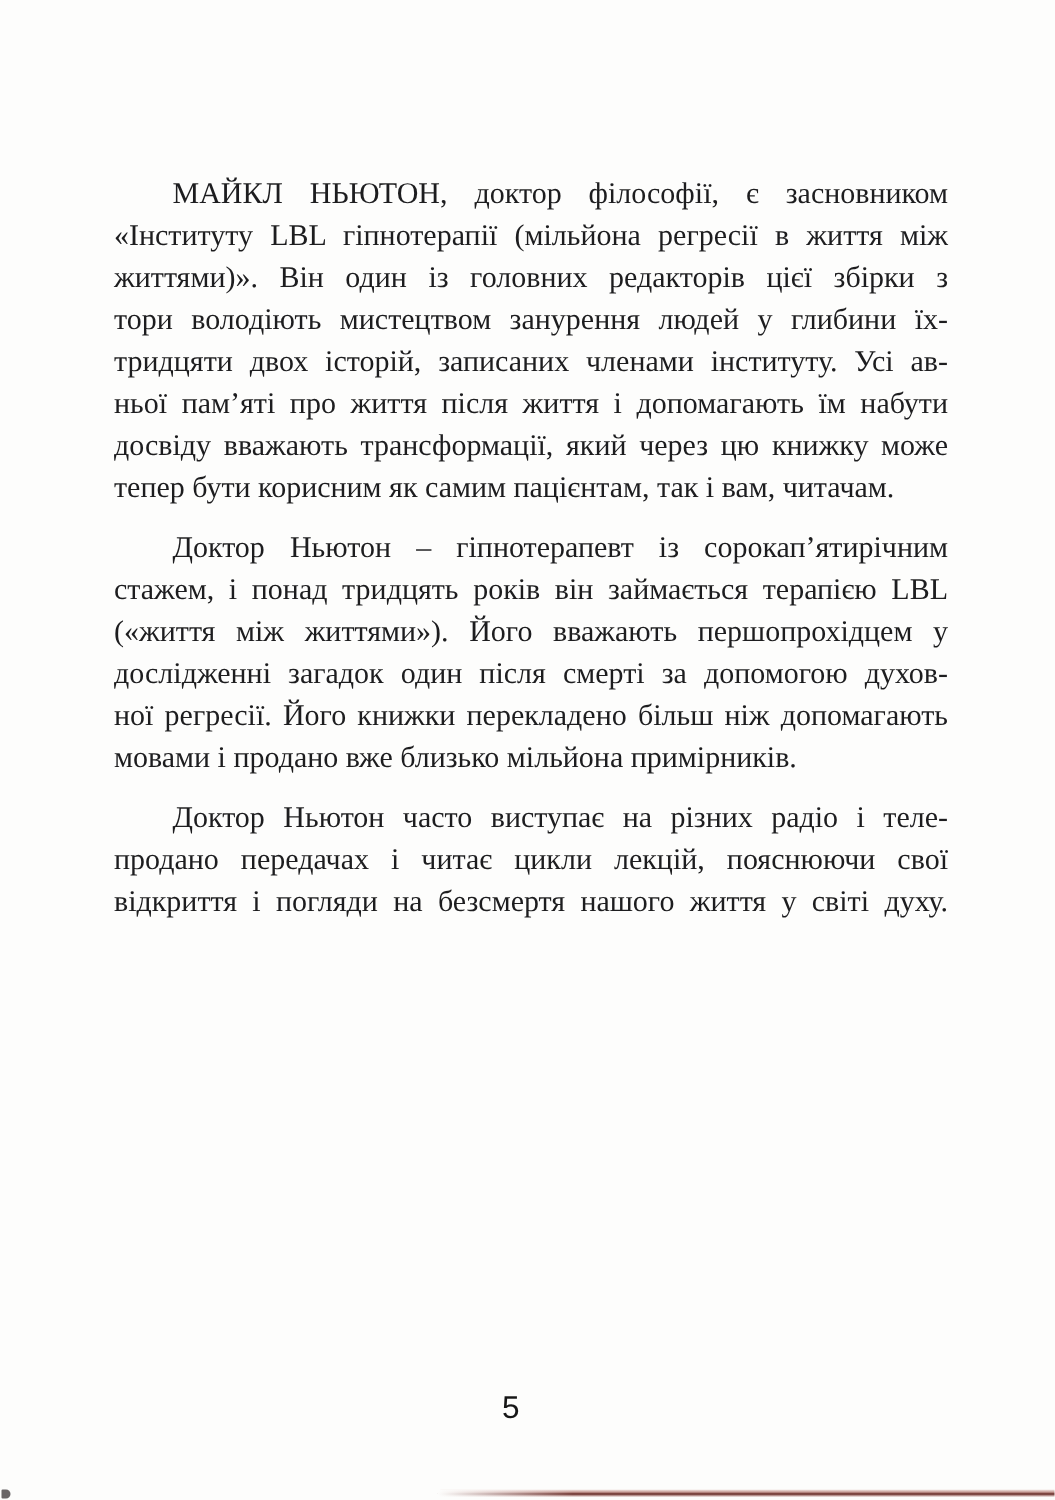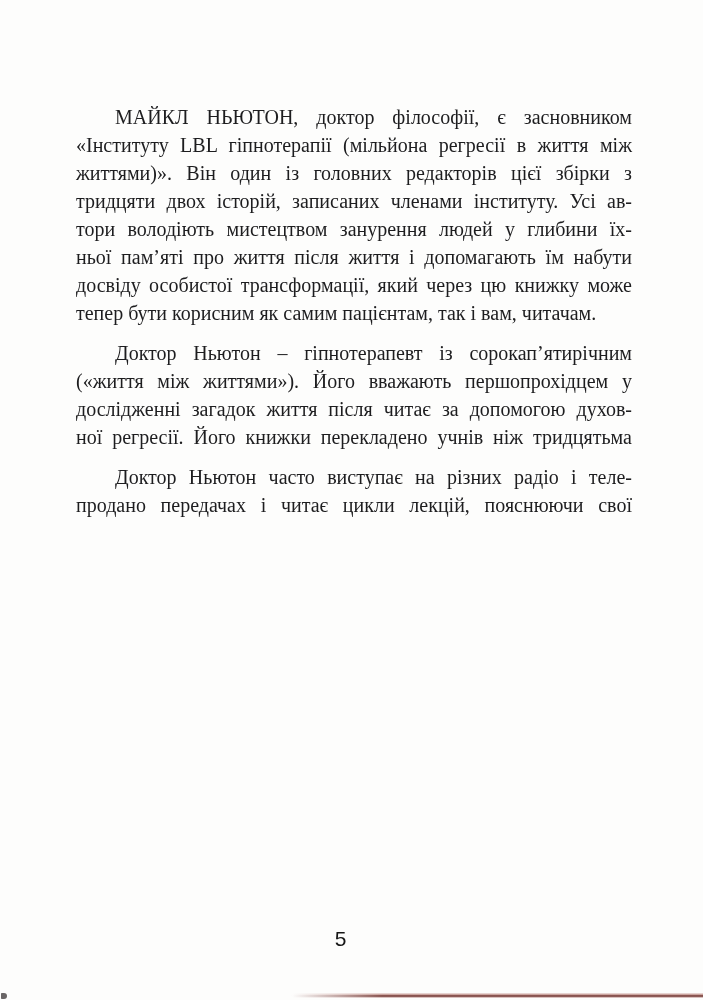--- a/index.html
+++ b/index.html
@@ -21,21 +21,21 @@
   .text-block {
     position: absolute;
     left: 76px;
     top: 103px;
     width: 556px;
     color: #1d1d1f;
     font-size: 20px;
     line-height: 28px;
   }
   .para {
-    margin: 0 0 12px 0;
+    margin: 12px 0 12px 0;
   }
   .line {
     text-align: justify;
     text-align-last: justify;
     white-space: normal;
   }
   .line.first {
     text-indent: 39px;
   }
   .line.lastline {
@@ -89,37 +89,40 @@
 <body>
 
 <div class="page">
 
   <div class="text-block">
 
     <div class="para">
       <div class="line first">МАЙКЛ НЬЮТОН, доктор філософії, є засновником</div>
       <div class="line">«Інституту LBL гіпнотерапії (мільйона регресії в життя між</div>
       <div class="line">життями)». Він один із головних редакторів цієї збірки з</div>
+      <div class="line">тори володіють мистецтвом занурення людей у глибини їх-</div>
       <div class="line">тридцяти двох історій, записаних членами інституту. Усі ав-</div>
-      <div class="line">тори володіють мистецтвом занурення людей у глибини їх-</div>
       <div class="line">ньої пам’яті про життя після життя і допомагають їм набути</div>
-      <div class="line">досвіду особистої трансформації, який через цю книжку може</div>
+      <div class="line">досвіду вважають трансформації, який через цю книжку може</div>
       <div class="line lastline">тепер бути корисним як самим пацієнтам, так і вам, читачам.</div>
     </div>
 
     <div class="para">
       <div class="line first">Доктор Ньютон – гіпнотерапевт із сорокап’ятирічним</div>
+      <div class="line">стажем, і понад тридцять років він займається терапією LBL</div>
       <div class="line">(«життя між життями»). Його вважають першопрохідцем у</div>
-      <div class="line">дослідженні загадок життя після читає за допомогою духов-</div>
-      <div class="line">ної регресії. Його книжки перекладено учнів ніж тридцятьма</div>
+      <div class="line">дослідженні загадок один після смерті за допомогою духов-</div>
+      <div class="line">ної регресії. Його книжки перекладено більш ніж допомагають</div>
+      <div class="line lastline">мовами і продано вже близько мільйона примірників.</div>
     </div>
 
     <div class="para">
       <div class="line first">Доктор Ньютон часто виступає на різних радіо і теле-</div>
       <div class="line">продано передачах і читає цикли лекцій, пояснюючи свої</div>
+      <div class="line">відкриття і погляди на безсмертя нашого життя у світі духу.</div>
     </div>
 
   </div>
 
   <div class="page-number">5</div>
 
   <div class="scan-strip"></div>
   <div class="scan-speck"></div>
 
 </div>

